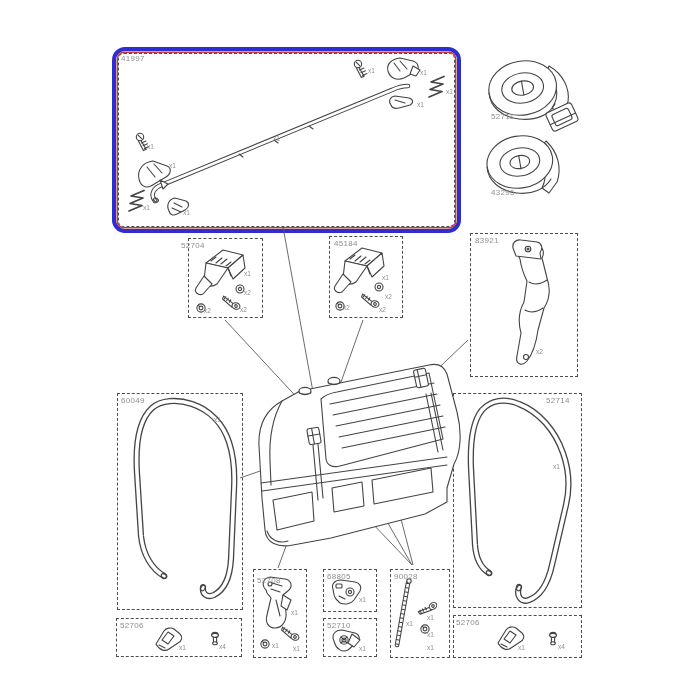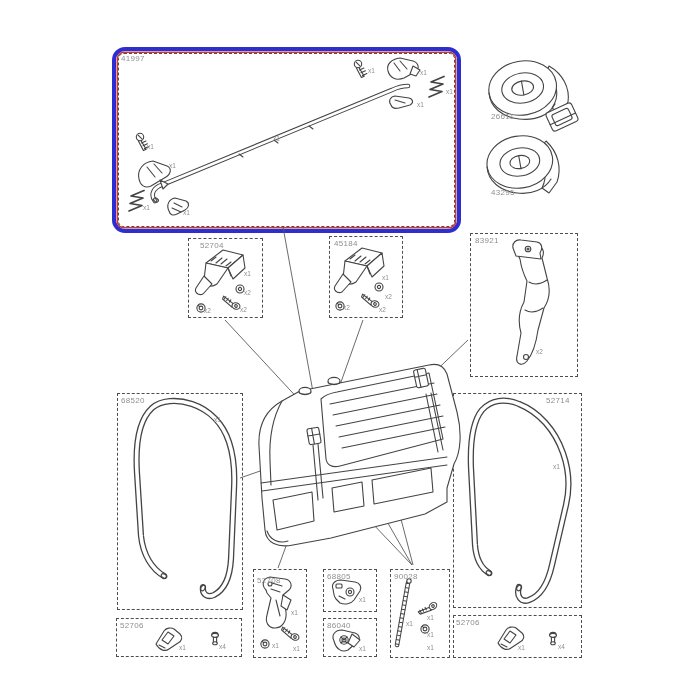--- a/index.html
+++ b/index.html
@@ -239,30 +239,30 @@
       <use href="#clip6" transform="translate(168,638)"></use>
       <use href="#kscrew" transform="translate(215,637)"></use>
     </g>
     <g>
       <use href="#clip6" transform="translate(510,637)"></use>
       <use href="#kscrew" transform="translate(553,637)"></use>
     </g>
   </svg>
 
   <span class="plabel" style="left:121px;top:54px">41997</span>
-  <span class="plabel" style="left:491px;top:112px">26611</span>
+  <span class="plabel" style="left:491px;top:112px">52711</span>
   <span class="plabel" style="left:491px;top:188px">43295</span>
-  <span class="plabel" style="left:200px;top:241px">52704</span>
+  <span class="plabel" style="left:181px;top:241px">52704</span>
   <span class="plabel" style="left:334px;top:239px">45184</span>
   <span class="plabel" style="left:475px;top:236px">83921</span>
-  <span class="plabel" style="left:121px;top:396px">68520</span>
+  <span class="plabel" style="left:121px;top:396px">60049</span>
   <span class="plabel" style="left:546px;top:396px">52714</span>
   <span class="plabel" style="left:257px;top:576px">52708</span>
   <span class="plabel" style="left:327px;top:572px">68805</span>
-  <span class="plabel" style="left:327px;top:621px">86040</span>
+  <span class="plabel" style="left:327px;top:621px">52710</span>
   <span class="plabel" style="left:394px;top:572px">90028</span>
   <span class="plabel" style="left:120px;top:621px">52706</span>
   <span class="plabel" style="left:456px;top:618px">52706</span>
 
   <span class="qty" style="left:368px;top:67px">x1</span>
   <span class="qty" style="left:420px;top:69px">x1</span>
   <span class="qty" style="left:446px;top:88px">x1</span>
   <span class="qty" style="left:417px;top:101px">x1</span>
   <span class="qty" style="left:273px;top:135px">x1</span>
   <span class="qty" style="left:147px;top:143px">x1</span>

